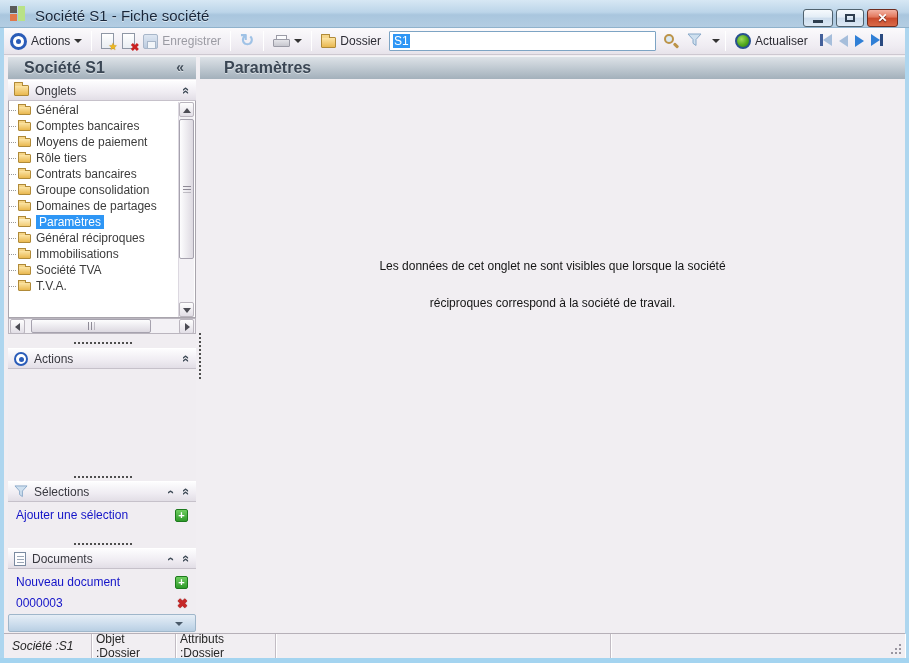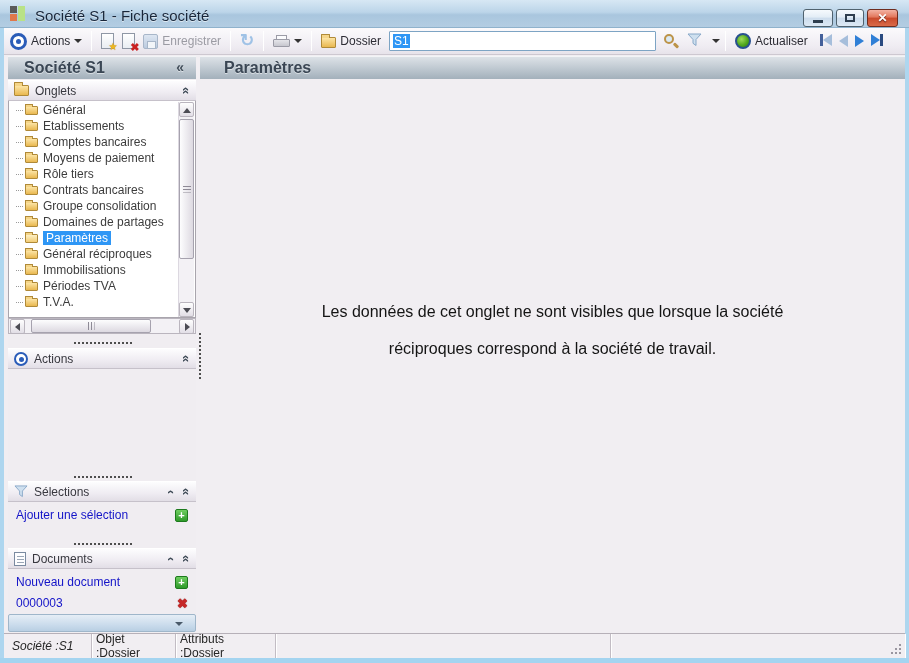--- a/index.html
+++ b/index.html
@@ -67,36 +67,36 @@
   .pane-hdr { position:absolute; top:56px; height:23px;
     background:linear-gradient(180deg,#dde2e7 0%,#c3ccd4 45%,#a3b0bb 100%);
     border-top:1px solid #f2f4f6; font-size:16px; font-weight:bold; color:#3a4654;
     display:flex; align-items:center; text-shadow:0 1px 0 rgba(255,255,255,.5); }
   .pane-hdr.left { left:8px; width:188px; padding-left:16px; }
   .pane-hdr.right { left:200px; width:705px; padding-left:24px; }
   .collapse-glyph { position:absolute; right:12px; top:2px; font-size:14px; font-weight:bold; color:#44505c; }
 
   .content-bg { position:absolute; left:4px; top:55px; width:901px; height:578px; background:#f1eef2; }
   .main-area { position:absolute; left:200px; top:79px; width:705px; height:553px; background:#f1eef2; }
-  .msg { position:absolute; width:100%; text-align:center; font-size:16px; color:#141414;margin-top:44px; }
+  .msg { position:absolute; width:100%; text-align:center; font-size:12px; color:#141414; }
 
   .left-panel { position:absolute; left:8px; top:80px; width:188px; height:552px; background:#f0edf1; }
   .sec-hdr { position:absolute; left:0; width:188px; height:21px;
     background:linear-gradient(180deg,#fdfdfe 0%,#efecf2 60%,#e2dee6 100%);
     border-bottom:1px solid #c6c1ca; border-top:1px solid #fff;
     display:flex; align-items:center; gap:6px; padding:0 6px; font-size:12px; color:#38383f; }
   .chev { display:inline-block; transform:rotate(90deg); font-weight:bold; color:#3e4a56; font-size:13px; }
   .chev-sgl { display:inline-block; transform:rotate(90deg); font-weight:bold; color:#3e4a56; font-size:12px; }
   .hdr-right { margin-left:auto; display:flex; gap:10px; align-items:center; }
 
   
   .tree-box { position:absolute; left:0; top:21px; width:188px; height:217px; background:#fff;
     border:1px solid #a9a5ad; border-top:none; overflow:hidden; }
   .tree-rows { position:absolute; left:0; top:1px; width:170px; }
-  .tree-row { height:16px; display:flex; align-items:center; font-size:12px; color:#3c3c3c; padding-left:7px; white-space:nowrap; }
+  .tree-row { height:16px; display:flex; align-items:center; font-size:12px; color:#3c3c3c; padding-left:0; white-space:nowrap; }
   .conn { width:7px; height:1px; border-top:1px dotted #9a9a9a; margin-right:2px; }
   .tfolder { position:relative; width:13px; height:9px; background:linear-gradient(180deg,#fce4a4,#e9b850); border:1px solid #b08a38; border-radius:1px; margin-right:5px; flex:none; }
   .tfolder::before { content:""; position:absolute; left:-1px; top:-3px; width:6px; height:2px; background:#f5d588; border:1px solid #b08a38; border-bottom:none; }
   .tfolder.open { background:linear-gradient(180deg,#fdf0c6,#f2cc74); }
   .tree-row .lbl.selected { background:#2e96f5; color:#fff; padding:0 3px; }
 
   
   .vscroll { position:absolute; right:1px; top:1px; width:16px; height:215px; background:#f3f1f5; border-left:1px solid #dcd8e0; }
   .sb-btn { position:absolute; left:0; width:15px; height:15px; background:linear-gradient(180deg,#fefefe,#e2dee6); border:1px solid #bab5be; border-radius:2px; }
   .sb-up { top:0; } .sb-down { bottom:0; }
@@ -258,25 +258,20 @@
     <div class="tree-box">
       <div class="tree-rows">
         <div class="tree-row">
             <span class="conn"></span>
             <span class="tfolder"></span>
             <span class="lbl">Général</span>
           </div>
         <div class="tree-row">
             <span class="conn"></span>
             <span class="tfolder"></span>
-            <span class="lbl">Etablissements</span>
-          </div>
-        <div class="tree-row">
-            <span class="conn"></span>
-            <span class="tfolder"></span>
             <span class="lbl">Comptes bancaires</span>
           </div>
         <div class="tree-row">
             <span class="conn"></span>
             <span class="tfolder"></span>
             <span class="lbl">Moyens de paiement</span>
           </div>
         <div class="tree-row">
             <span class="conn"></span>
             <span class="tfolder"></span>
@@ -308,21 +303,21 @@
             <span class="lbl">Général réciproques</span>
           </div>
         <div class="tree-row">
             <span class="conn"></span>
             <span class="tfolder"></span>
             <span class="lbl">Immobilisations</span>
           </div>
         <div class="tree-row">
             <span class="conn"></span>
             <span class="tfolder"></span>
-            <span class="lbl">Périodes TVA</span>
+            <span class="lbl">Société TVA</span>
           </div>
         <div class="tree-row">
             <span class="conn"></span>
             <span class="tfolder"></span>
             <span class="lbl">T.V.A.</span>
           </div>
       </div>
       <div class="vscroll">
         <div class="sb-btn sb-up">
             <div class="sb-tri-up"></div>

